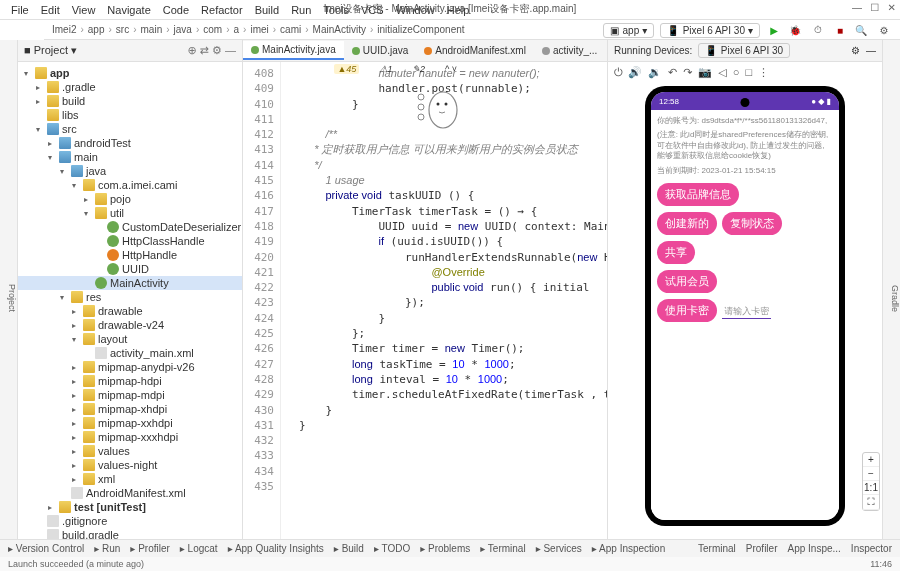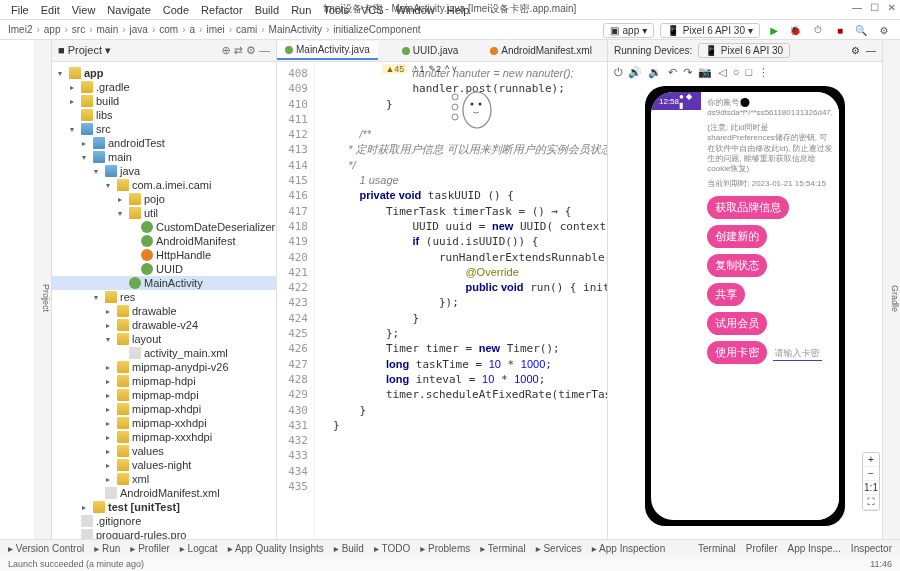--- a/index.html
+++ b/index.html
@@ -1,71 +1,71 @@
 <!DOCTYPE html>
 <html><head>
 <meta charset="utf-8">
 <style>
 * { margin:0; padding:0; box-sizing:border-box; font-family:"Segoe UI",Arial,sans-serif; }
 body { width:900px; height:571px; background:#fff; font-size:11px; color:#333; overflow:hidden; position:relative; }
 .menubar { height:20px; display:flex; align-items:center; padding:0 6px; gap:2px; border-bottom:1px solid #e0e0e0; }
 .menubar span { padding:2px 5px; cursor:pointer; }
 .titlebar-center { position:absolute; left:50%; top:2px; transform:translateX(-50%); font-size:10px; color:#555; }
 .winbtns { position:absolute; right:4px; top:2px; display:flex; gap:10px; font-size:10px; color:#666; }
-.crumbs { height:20px; display:flex; align-items:center; padding:0 8px; font-size:10px; color:#555; gap:2px; border-bottom:1px solid #e0e0e0; }
+.crumbs { height:20px; display:flex; align-items:center; padding:0 8px; font-size:10px; color:#555; gap:2px; border-bottom:1px solid #e0e0e0;margin-left:44px; }
 .crumbs .sep { color:#999; margin:0 2px; }
 .toolbar-right { position:absolute; right:8px; top:22px; display:flex; align-items:center; gap:6px; font-size:10px; }
 .chip { border:1px solid #ccc; border-radius:3px; padding:1px 6px; display:flex; align-items:center; gap:3px; }
 .iconbtn { width:16px; height:16px; display:inline-flex; align-items:center; justify-content:center; color:#555; }
-.main { display:flex; height:calc(100% - 60px);margin-left:34px; }
+.main { display:flex; height:calc(100% - 60px); }
 .gutter-left, .gutter-right { width:18px; background:#f4f4f4; border-right:1px solid #e0e0e0; writing-mode:vertical-rl; text-align:center; font-size:9px; color:#666; padding-top:6px; }
 .gutter-right { border-right:none; border-left:1px solid #e0e0e0; }
 .proj-panel { width:225px; border-right:1px solid #e0e0e0; display:flex; flex-direction:column; }
 .proj-head { height:22px; display:flex; align-items:center; justify-content:space-between; padding:0 6px; background:#f4f4f4; border-bottom:1px solid #e0e0e0; font-size:11px; }
 .proj-head .icons { display:flex; gap:4px; color:#777; }
 .tree { flex:1; overflow:auto; padding:4px 0; }
 .tree-item { display:flex; align-items:center; padding:1px 0 1px 6px; font-size:11px; white-space:nowrap; gap:3px; }
 .tree-item .arrow { width:8px; font-size:8px; color:#666; }
 .tree-item .icon { width:12px; height:12px; display:inline-block; }
 .folder { background:linear-gradient(#f0d060,#e0b030); border-radius:1px; }
 .folder-blue { background:linear-gradient(#7ab8e0,#5090c0); border-radius:1px; }
 .file { background:#ddd; border-radius:1px; }
 .file-c { background:#6aa84f; border-radius:6px; }
 .file-j { background:#e67e22; border-radius:6px; }
 .tree-item.sel { background:#d5e4f8; }
 .bold { font-weight:bold; }
 .editor { flex:1; display:flex; flex-direction:column; min-width:0; }
-.tabs { height:22px; display:flex; align-items:center; background:#f4f4f4; border-bottom:1px solid #e0e0e0; font-size:10px; overflow:hidden;gap:16px; }
+.tabs { height:22px; display:flex; align-items:center; background:#f4f4f4; border-bottom:1px solid #e0e0e0; font-size:10px; overflow:hidden; }
 .tab { padding:3px 8px; display:flex; align-items:center; gap:3px; white-space:nowrap; }
 .tab.active { background:#fff; border-bottom:2px solid #4a86e8; }
 .tab .dot { width:8px; height:8px; border-radius:4px; }
 .code-area { flex:1; display:flex; overflow:hidden; background:#fff; position:relative; }
 .lnums { width:38px; text-align:right; padding:4px 6px 0 0; color:#999; font-family:Consolas,monospace; font-size:11px; line-height:15.3px; background:#fff; border-right:1px solid #eee; }
 .gut2 { width:14px; background:#fff; }
 .code { flex:1; font-family:Consolas,monospace; font-size:11px; line-height:15.3px; padding:4px 0 0 4px; white-space:pre; overflow:hidden; }
-.k { color:#000080; font-weight:bold; }
+.k { color:#000080; font-weight:normal; }
 .c { color:#808080; font-style:italic; }
 .n { color:#0000ff; }
 .an { color:#808000; }
 .cartoon { position:absolute; left:170px; top:20px; width:50px; height:50px; z-index:5; }
 .emu-col { width:275px; border-left:1px solid #e0e0e0; display:flex; flex-direction:column; }
 .emu-head { height:22px; display:flex; align-items:center; padding:0 6px; gap:6px; font-size:10px; background:#f4f4f4; border-bottom:1px solid #e0e0e0; }
 .emu-toolbar { height:20px; display:flex; align-items:center; justify-content:flex-start; gap:6px; padding:0 6px; color:#555; }
 .device-wrap { flex:1; display:flex; justify-content:center; align-items:flex-start; padding:4px; position:relative; }
 .phone { width:200px; height:440px; background:#000; border-radius:20px; padding:6px; position:relative; }
-.screen { width:100%; height:100%; background:#fff; border-radius:22px; overflow:hidden; display:flex; flex-direction:row; }
+.screen { width:100%; height:100%; background:#fff; border-radius:14px; overflow:hidden; display:flex; flex-direction:column; }
 .statusbar { height:18px; background:#5e35b1; color:#fff; display:flex; align-items:center; padding:0 8px; font-size:8px; justify-content:space-between; }
 .punch { position:absolute; left:50%; top:12px; width:9px; height:9px; background:#000; border-radius:5px; transform:translateX(-50%); z-index:2; }
 .appbody { flex:1; background:#fff; padding:6px; font-size:8px; color:#444; }
 .appbody .pbtn { display:inline-block; background:#ec4899; color:#fff; padding:4px 8px; border-radius:12px; margin:3px 3px 3px 0; font-size:11px; }
 .appbody .tf { border:none; border-bottom:1px solid #5e35b1; padding:2px; font-size:9px; width:80px; color:#999; }
 .hint { color:#888; font-size:8px; line-height:1.3; margin-bottom:4px; }
 .zoom { position:absolute; right:2px; bottom:40px; width:18px; background:#fff; border:1px solid #ccc; border-radius:3px; font-size:10px; text-align:center; }
 .zoom div { padding:1px 0; border-bottom:1px solid #eee; }
-.badges { position:absolute; right:150px; top:2px; display:flex; gap:4px; font-size:9px; align-items:center; }
+.badges { position:absolute; right:150px; top:2px; display:flex; gap:20px; font-size:9px; align-items:center;font-style:italic; }
 .badge-w { background:#fff3cd; color:#8a6d00; padding:0 3px; border-radius:2px; }
 .bottom { position:absolute; bottom:14px; left:0; right:0; height:18px; display:flex; align-items:center; gap:10px; padding:0 8px; font-size:10px; background:#f4f4f4; border-top:1px solid #e0e0e0; color:#555; }
 .bottom .item { display:flex; align-items:center; gap:3px; }
 .status { position:absolute; bottom:0; left:0; right:0; height:14px; padding:0 8px; font-size:9px; color:#666; display:flex; align-items:center; justify-content:space-between; background:#f9f9f9; }
 </style>
 </head>
 <body>
 
 <div class="menubar">
   <span>File</span>
@@ -183,21 +183,21 @@
           <span class="">util</span>
         </div>
         <div class="tree-item " style="padding-left:78px">
           <span class="arrow"></span>
           <span class="icon file-c"></span>
           <span class="">CustomDateDeserializer</span>
         </div>
         <div class="tree-item " style="padding-left:78px">
           <span class="arrow"></span>
           <span class="icon file-c"></span>
-          <span class="">AndroidManifest</span>
+          <span class="">HttpClassHandle</span>
         </div>
         <div class="tree-item " style="padding-left:78px">
           <span class="arrow"></span>
           <span class="icon file-j"></span>
           <span class="">HttpHandle</span>
         </div>
         <div class="tree-item " style="padding-left:78px">
           <span class="arrow"></span>
           <span class="icon file-c"></span>
           <span class="">UUID</span>
@@ -284,20 +284,25 @@
         </div>
         <div class="tree-item " style="padding-left:30px">
           <span class="arrow">▸</span>
           <span class="icon folder"></span>
           <span class="bold">test [unitTest]</span>
         </div>
         <div class="tree-item " style="padding-left:18px">
           <span class="arrow"></span>
           <span class="icon file"></span>
           <span class="">.gitignore</span>
+        </div>
+        <div class="tree-item " style="padding-left:18px">
+          <span class="arrow"></span>
+          <span class="icon file"></span>
+          <span class="">build.gradle</span>
         </div>
         <div class="tree-item " style="padding-left:18px">
           <span class="arrow"></span>
           <span class="icon file"></span>
           <span class="">proguard-rules.pro</span>
         </div>
       </div>
   </div>
 
   <div class="editor">

